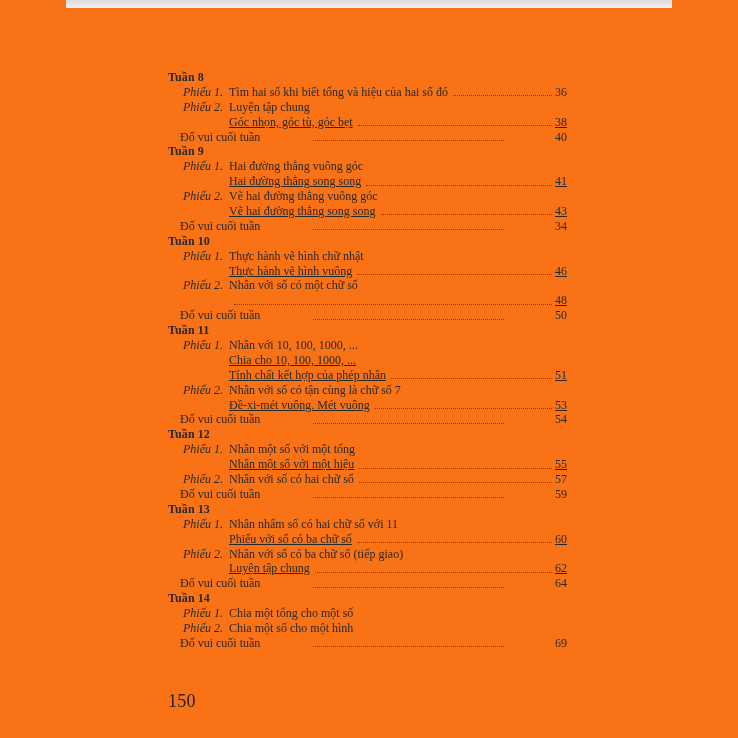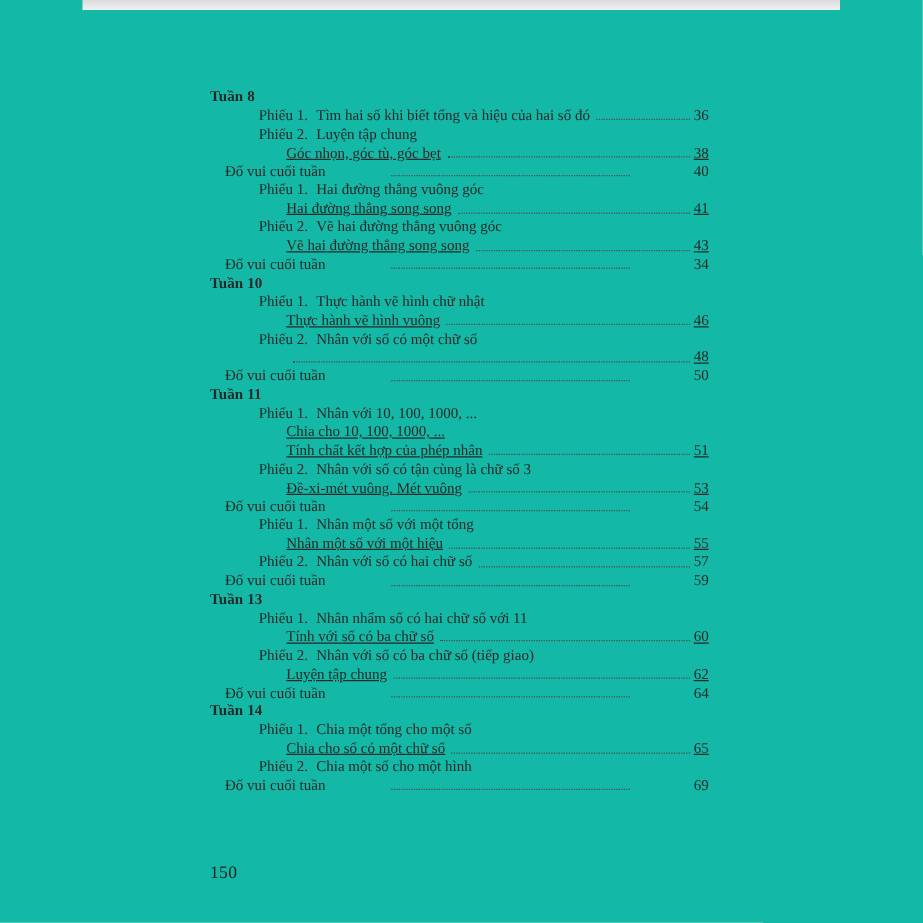--- a/index.html
+++ b/index.html
@@ -5,21 +5,21 @@
   html,body{margin:0;padding:0;}
   body{
     width:738px;height:738px;
     background:#ffffff;
     font-family:"Liberation Serif","DejaVu Serif",serif;
     position:relative;
     overflow:hidden;
   }
   .canvas{
     position:absolute;inset:0;
-    background:#14b8a6;
+    background:#f97316;
   }
   .photo-edge-bar{
     position:absolute;
     left:66px;top:0;width:606px;height:8px;
     background:linear-gradient(to bottom,#dcdcdc,#f1f1f1);
   }
   .toc{
     position:absolute;
     left:168px;top:70px;
     width:399px;
@@ -36,40 +36,40 @@
   .toc-row{
     display:flex;
     align-items:flex-start;
     height:14.9px;
     white-space:nowrap;
   }
   .toc-row.type-phieu{padding-left:15px;}
   .toc-row.type-cont{padding-left:61px;text-decoration:underline;}
   .toc-row.type-dovui{padding-left:12px;gap:48px;}
   .sheet-label{
+    font-style:italic;
     width:46px;
     flex-shrink:0;
-    margin-left:24px;
   }
   .entry-title{flex-shrink:0;}
   .dot-leader{
     flex:1;
     height:0;
     align-self:flex-end;
     margin:0 3px 3.5px 5px;
     border-bottom:1.6px dotted #4d4d4d;
   }
   .page-ref{
     flex-shrink:0;
     text-align:left;
   }
   .page-number{
     position:absolute;
     left:168px;top:691px;
-    font-size:14px;
+    font-size:18px;
     color:#222222;
     letter-spacing:0.3px;
   }
 </style>
 </head>
 <body>
 
 <div class="canvas">
   <div class="photo-edge-bar"></div>
   <div class="toc" id="toc">
@@ -87,20 +87,21 @@
       <div class="toc-row type-cont">
         <span class="entry-title">Góc nhọn, góc tù, góc bẹt</span>
         <span class="dot-leader"></span>
         <span class="page-ref">38</span>
       </div>
       <div class="toc-row type-dovui">
         <span class="entry-title">Đố vui cuối tuần</span>
         <span class="dot-leader"></span>
         <span class="page-ref">40</span>
       </div>
+      <div class="week-header">Tuần 9</div>
       <div class="toc-row type-phieu">
         <span class="sheet-label">Phiếu 1.</span>
         <span class="entry-title">Hai đường thẳng vuông góc</span>
       </div>
       <div class="toc-row type-cont">
         <span class="entry-title">Hai đường thẳng song song</span>
         <span class="dot-leader"></span>
         <span class="page-ref">41</span>
       </div>
       <div class="toc-row type-phieu">
@@ -148,32 +149,33 @@
       <div class="toc-row type-cont">
         <span class="entry-title">Chia cho 10, 100, 1000, ...</span>
       </div>
       <div class="toc-row type-cont">
         <span class="entry-title">Tính chất kết hợp của phép nhân</span>
         <span class="dot-leader"></span>
         <span class="page-ref">51</span>
       </div>
       <div class="toc-row type-phieu">
         <span class="sheet-label">Phiếu 2.</span>
-        <span class="entry-title">Nhân với số có tận cùng là chữ số 3</span>
+        <span class="entry-title">Nhân với số có tận cùng là chữ số 7</span>
       </div>
       <div class="toc-row type-cont">
         <span class="entry-title">Đề-xi-mét vuông. Mét vuông</span>
         <span class="dot-leader"></span>
         <span class="page-ref">53</span>
       </div>
       <div class="toc-row type-dovui">
         <span class="entry-title">Đố vui cuối tuần</span>
         <span class="dot-leader"></span>
         <span class="page-ref">54</span>
       </div>
+      <div class="week-header">Tuần 12</div>
       <div class="toc-row type-phieu">
         <span class="sheet-label">Phiếu 1.</span>
         <span class="entry-title">Nhân một số với một tổng</span>
       </div>
       <div class="toc-row type-cont">
         <span class="entry-title">Nhân một số với một hiệu</span>
         <span class="dot-leader"></span>
         <span class="page-ref">55</span>
       </div>
       <div class="toc-row type-phieu">
@@ -186,21 +188,21 @@
         <span class="entry-title">Đố vui cuối tuần</span>
         <span class="dot-leader"></span>
         <span class="page-ref">59</span>
       </div>
       <div class="week-header">Tuần 13</div>
       <div class="toc-row type-phieu">
         <span class="sheet-label">Phiếu 1.</span>
         <span class="entry-title">Nhân nhẩm số có hai chữ số với 11</span>
       </div>
       <div class="toc-row type-cont">
-        <span class="entry-title">Tính với số có ba chữ số</span>
+        <span class="entry-title">Phiếu với số có ba chữ số</span>
         <span class="dot-leader"></span>
         <span class="page-ref">60</span>
       </div>
       <div class="toc-row type-phieu">
         <span class="sheet-label">Phiếu 2.</span>
         <span class="entry-title">Nhân với số có ba chữ số (tiếp giao)</span>
       </div>
       <div class="toc-row type-cont">
         <span class="entry-title">Luyện tập chung</span>
         <span class="dot-leader"></span>
@@ -208,25 +210,20 @@
       </div>
       <div class="toc-row type-dovui">
         <span class="entry-title">Đố vui cuối tuần</span>
         <span class="dot-leader"></span>
         <span class="page-ref">64</span>
       </div>
       <div class="week-header">Tuần 14</div>
       <div class="toc-row type-phieu">
         <span class="sheet-label">Phiếu 1.</span>
         <span class="entry-title">Chia một tổng cho một số</span>
-      </div>
-      <div class="toc-row type-cont">
-        <span class="entry-title">Chia cho số có một chữ số</span>
-        <span class="dot-leader"></span>
-        <span class="page-ref">65</span>
       </div>
       <div class="toc-row type-phieu">
         <span class="sheet-label">Phiếu 2.</span>
         <span class="entry-title">Chia một số cho một hình</span>
       </div>
       <div class="toc-row type-dovui">
         <span class="entry-title">Đố vui cuối tuần</span>
         <span class="dot-leader"></span>
         <span class="page-ref">69</span>
       </div>

